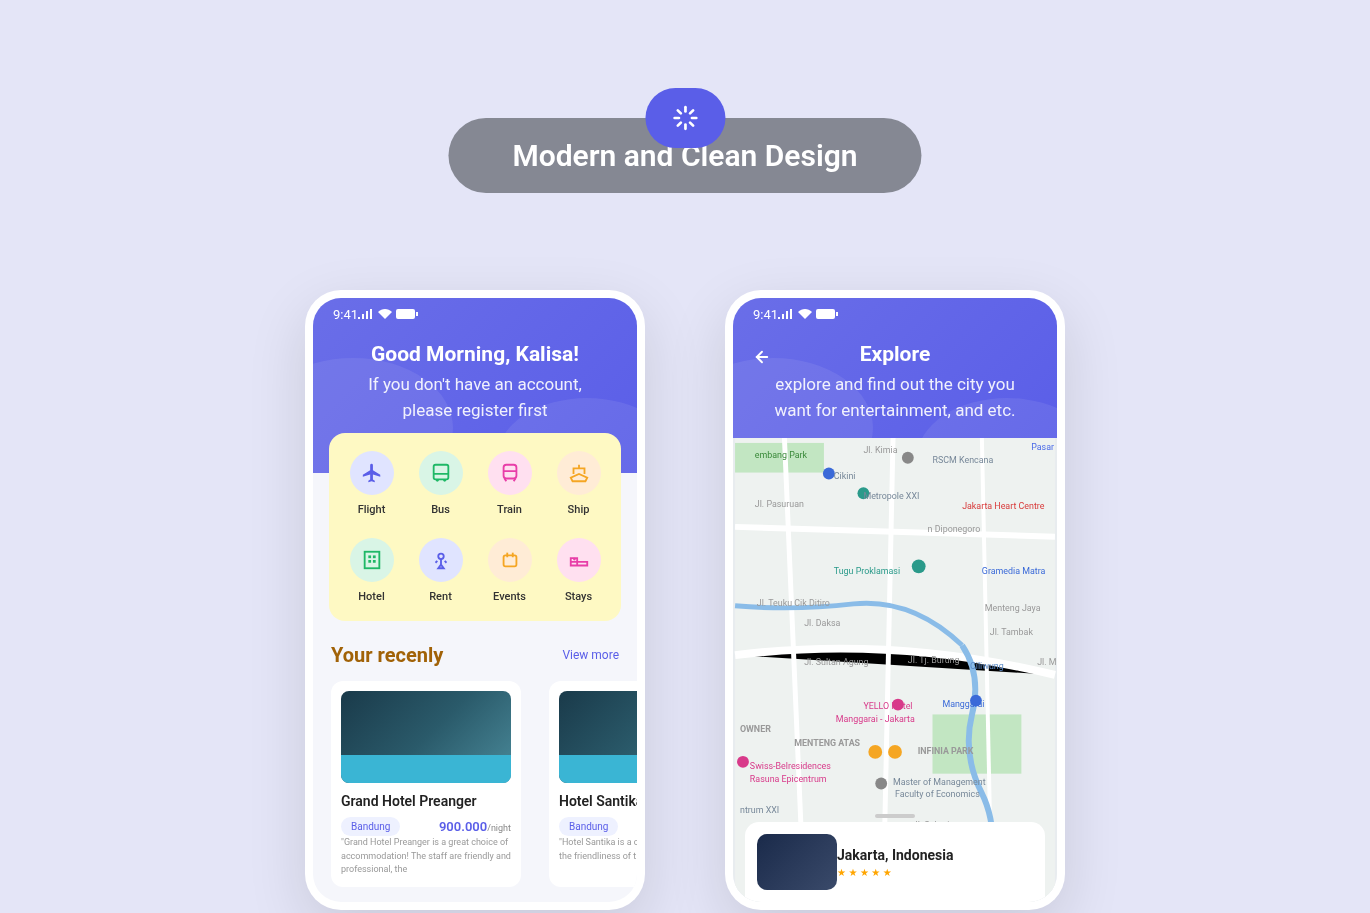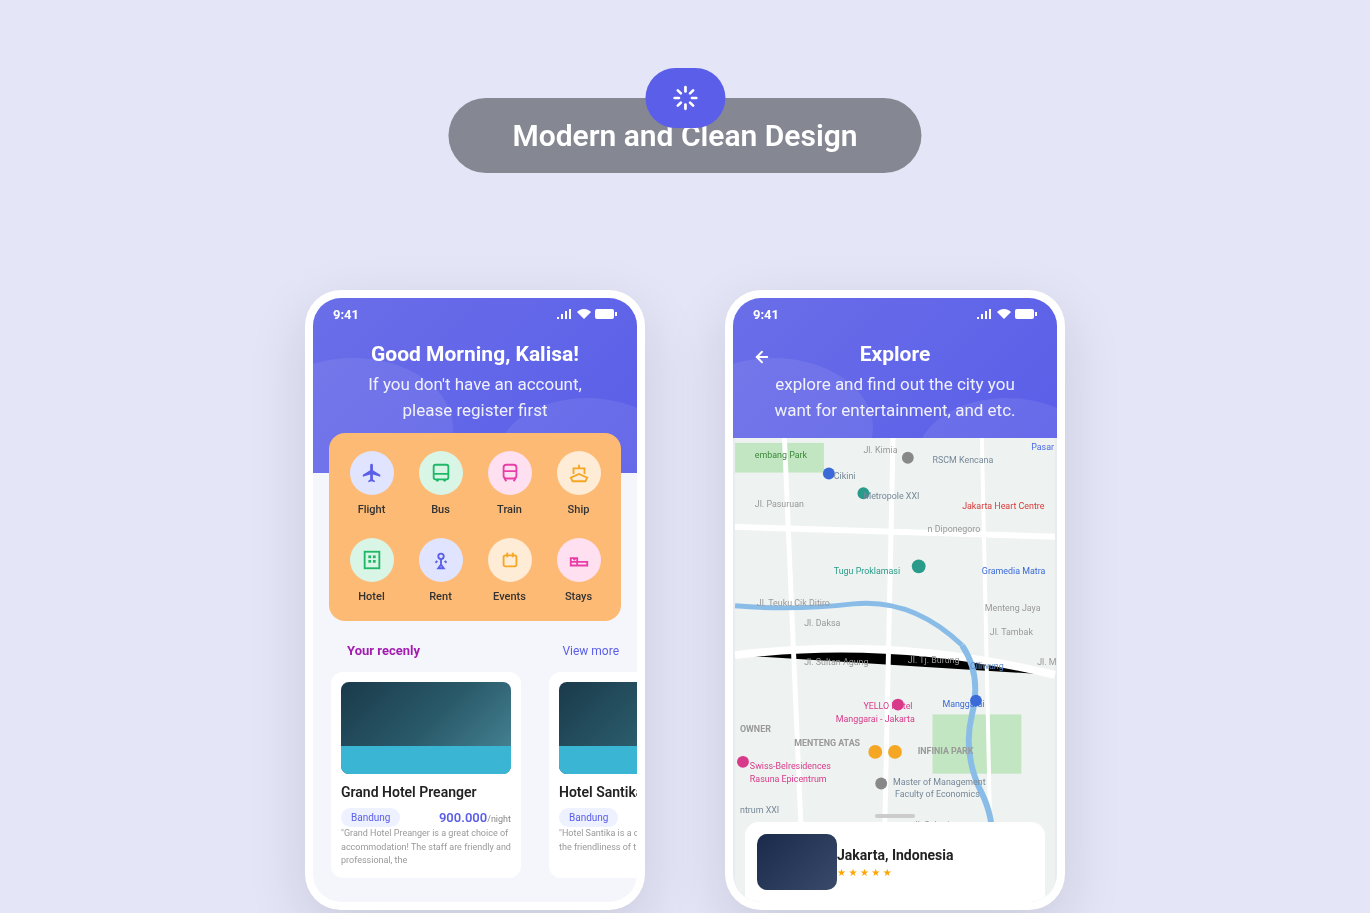--- a/index.html
+++ b/index.html
@@ -8,21 +8,21 @@
   background: #e4e5f7;
   width: 1370px;
   height: 913px;
   overflow: hidden;
   position: relative;
 }
 
 
 .badge-container {
   position: absolute;
-  top: 68px;
+  top: 88px;
   left: 50%;
   transform: translateX(-50%);
 }
 .badge-icon {
   width: 80px;
   height: 60px;
   background: #5a5ee8;
   border-radius: 100px;
   display: flex;
   align-items: center;
@@ -67,26 +67,25 @@
   border-radius: 28px;
   overflow: hidden;
   background: #f5f6fb;
   position: relative;
 }
 
 
 .status-bar {
   height: 32px;
   display: flex;
-  justify-content: space-between;
   align-items: center;
   padding: 0 20px;
   color: #fff;
   font-size: 13px;
-  font-weight: 700;
+  font-weight: 400;
   position: relative;
   z-index: 3;
 }
 .status-icons {
   display: flex;
   gap: 4px;
   align-items: center;
 }
 
 
@@ -136,21 +135,21 @@
 .back-arrow {
   position: absolute;
   left: 20px;
   top: 18px;
   color: #fff;
   z-index: 3;
 }
 
 
 .category-card {
-  background: #fdba74;
+  background: #fef9c3;
   margin: -40px 16px 0;
   border-radius: 16px;
   padding: 18px 12px;
   position: relative;
   z-index: 5;
   display: grid;
   grid-template-columns: repeat(4, 1fr);
   gap: 22px 8px;
 }
 .category-item {
@@ -176,24 +175,23 @@
 .section {
   padding: 22px 18px 8px;
 }
 .section-header {
   display: flex;
   justify-content: space-between;
   align-items: center;
   margin-bottom: 14px;
 }
 .section-title {
-  font-size: 13px;
+  font-size: 20px;
   font-weight: 700;
-  color: #a21caf;
-  margin-left: 16px;
+  color: #a16207;
 }
 .view-more {
   font-size: 12px;
   color: #5a5ee8;
   cursor: pointer;
 }
 
 .cards-row {
   display: flex;
   gap: 28px;

